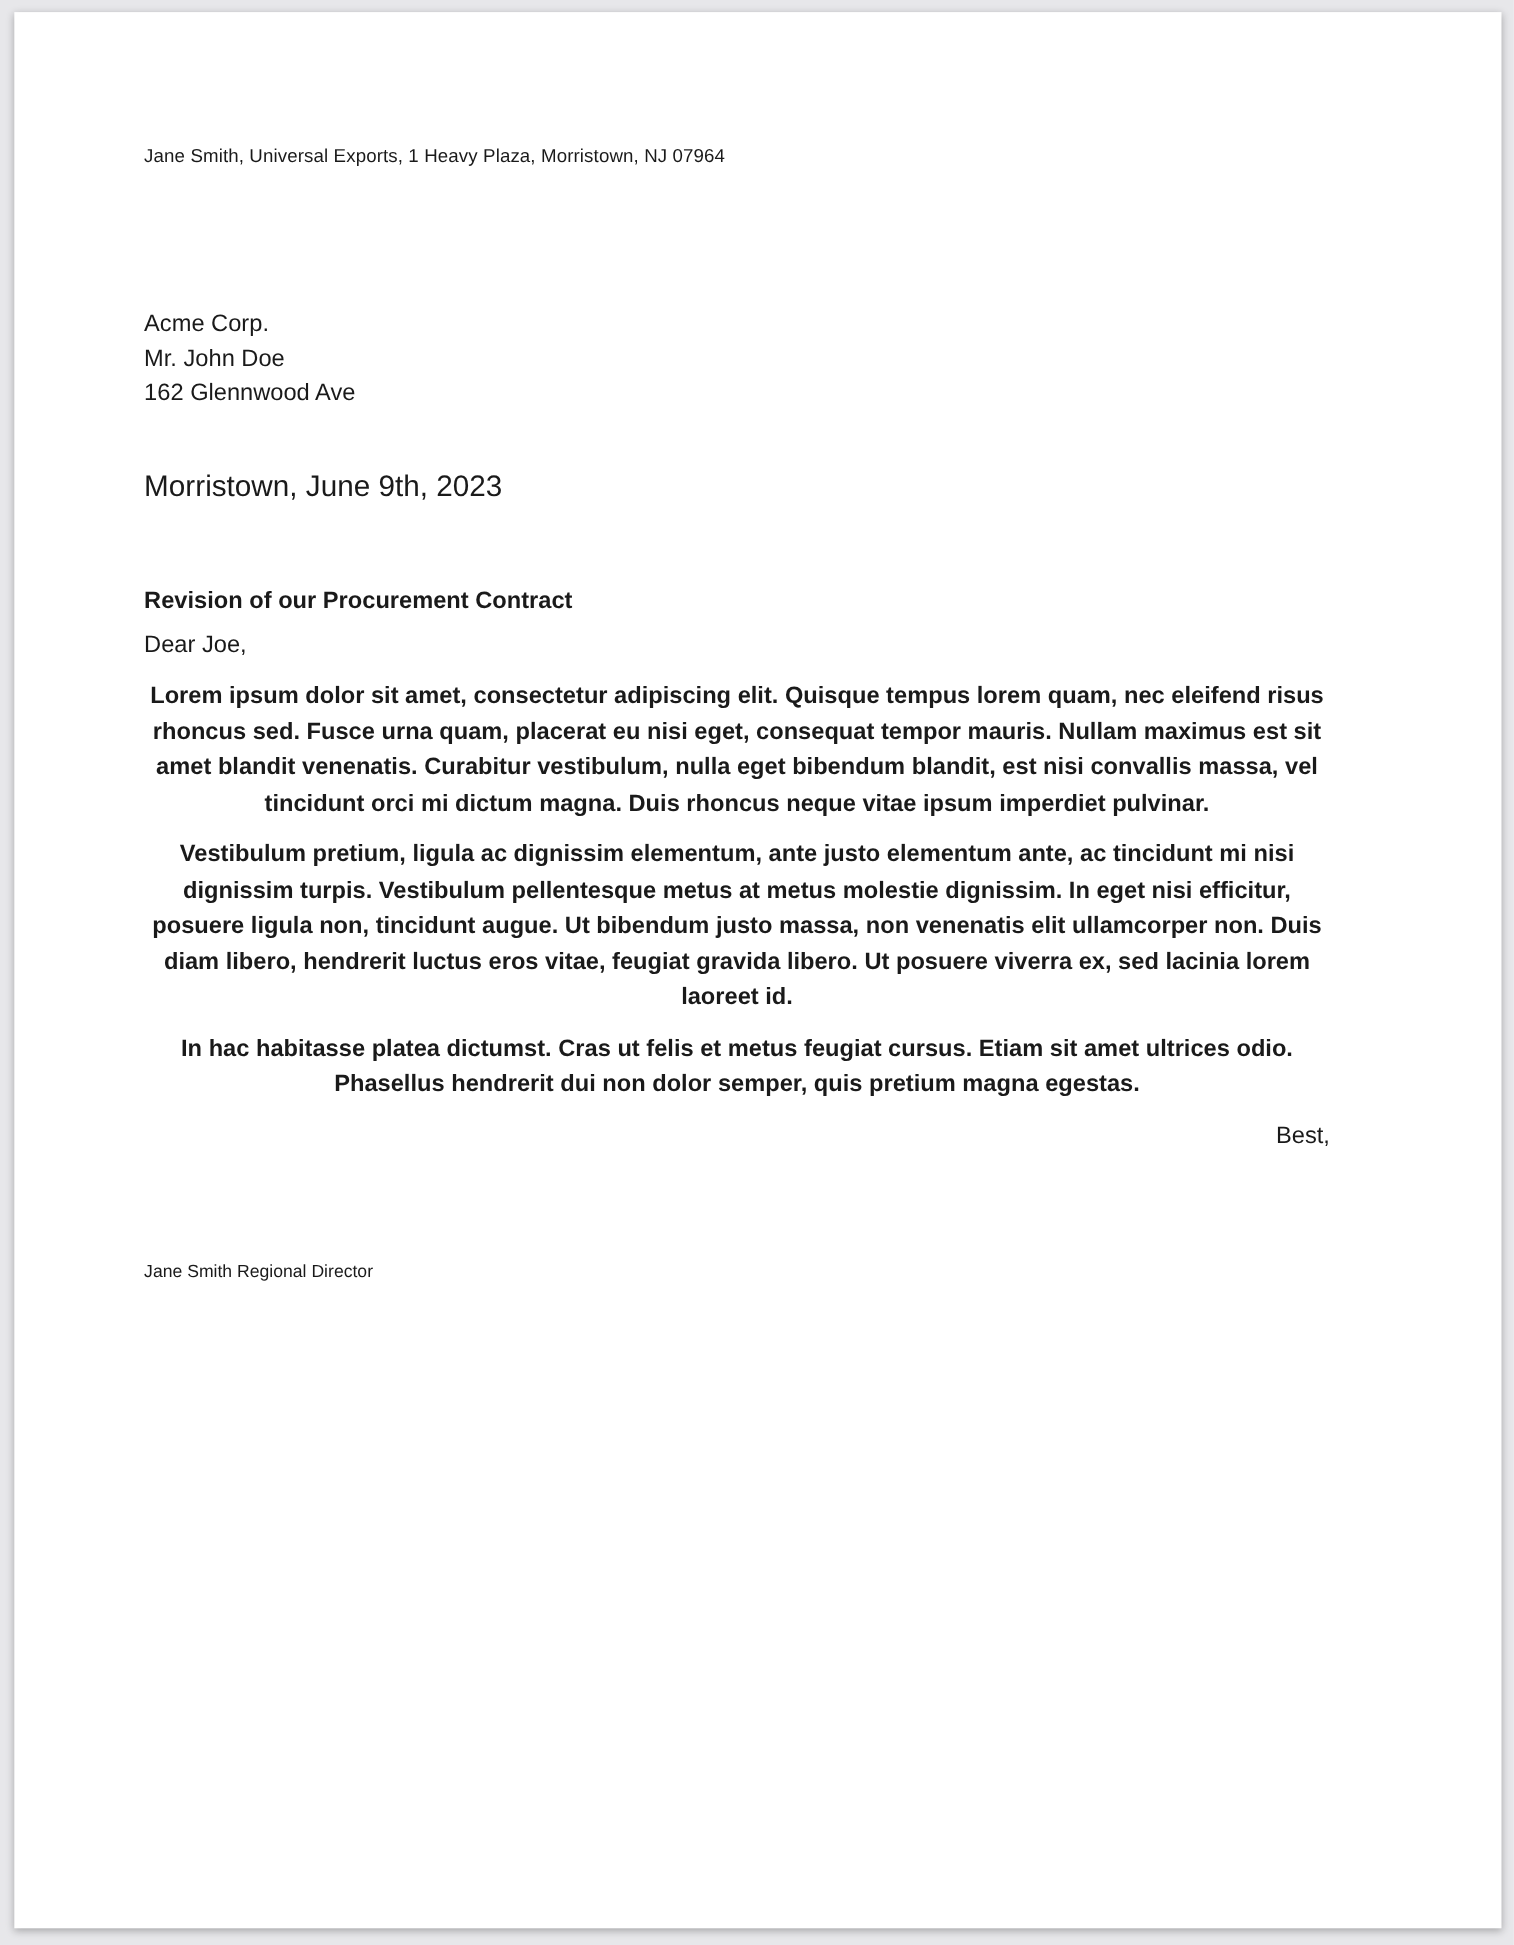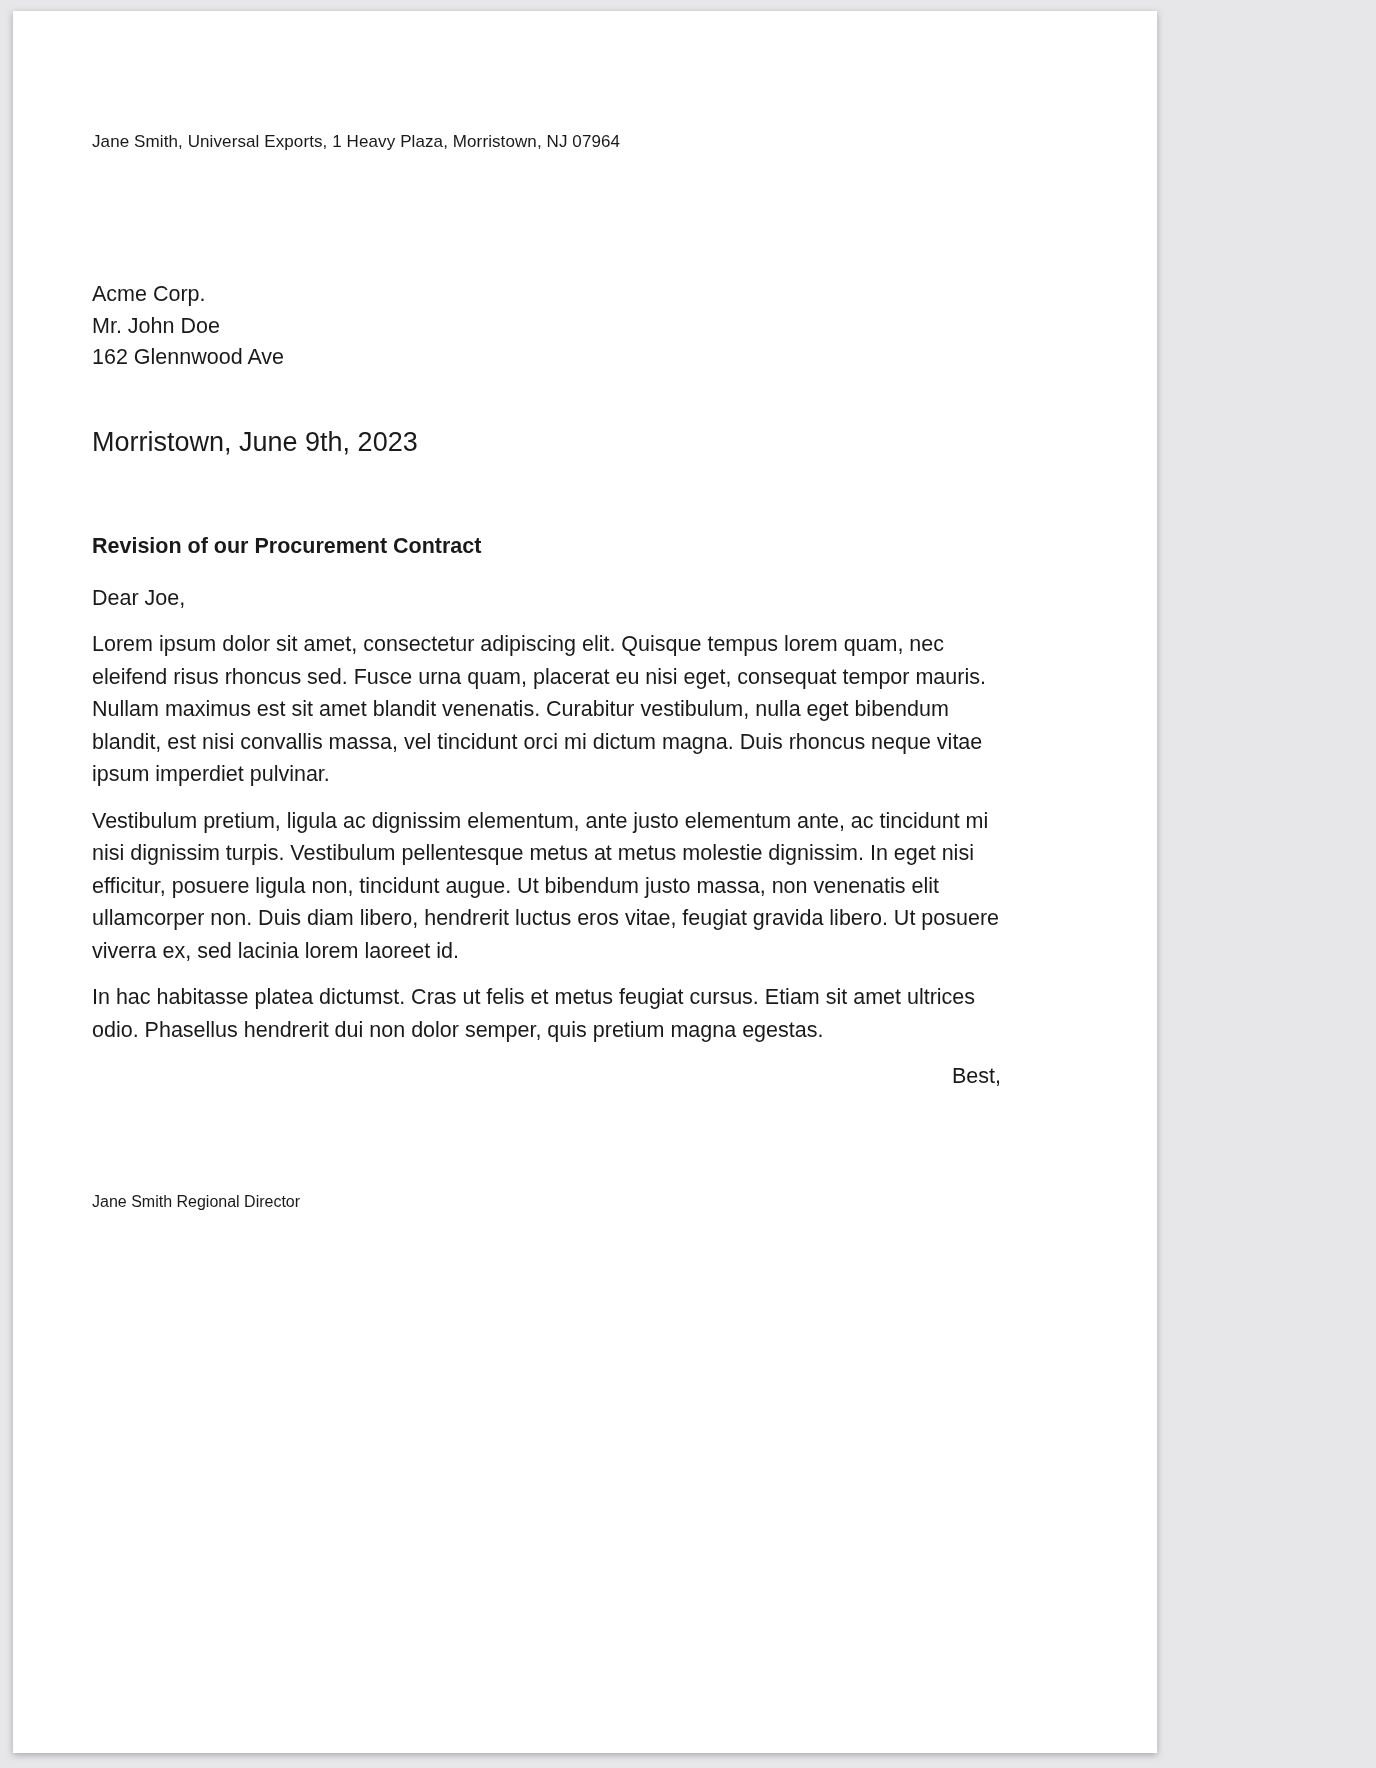--- a/index.html
+++ b/index.html
@@ -7,26 +7,26 @@
   html, body {
     width: 1376px;
     height: 1768px;
     background: #e7e7ea;
     font-family: "Liberation Sans", "DejaVu Sans", sans-serif;
     overflow: hidden;
   }
 
   .paper {
     position: relative;
-    width: 1144px;
+    width: 1352px;
     height: 1742px;
     margin: 11px 15px 15px 13px;
     background: #ffffff;
     box-shadow: 0 2px 7px rgba(0,0,0,0.28);
-    padding: 120px 156px 0 79px;
+    padding: 120px 156px 0 118px;
     color: #1a1a1a;
   }
 
   .sender-line {
     font-size: 17px;
     line-height: 22px;
     letter-spacing: 0.1px;
     white-space: nowrap;
   }
 
@@ -44,31 +44,32 @@
   }
 
   .subject-line {
     margin-top: 72px;
     font-size: 21.5px;
     line-height: 32px;
     font-weight: bold;
   }
 
   .salutation {
-    margin-top: 20px;
+    margin-top: 8px;
     font-size: 21.5px;
     line-height: 32.5px;
     margin-bottom: 14px;
   }
 
   .para {
     font-size: 21.5px;
     line-height: 32.5px;
     margin-bottom: 14px;
-    text-align: left;
+    text-align: center;
+    font-weight: bold;
   }
 
   .closing {
     font-size: 21.5px;
     line-height: 32.5px;
     text-align: right;
   }
 
   .signature {
     margin-top: 93px;

